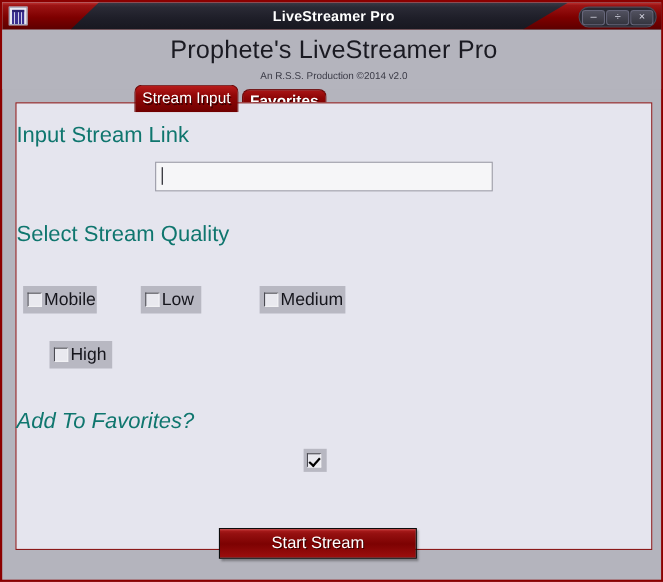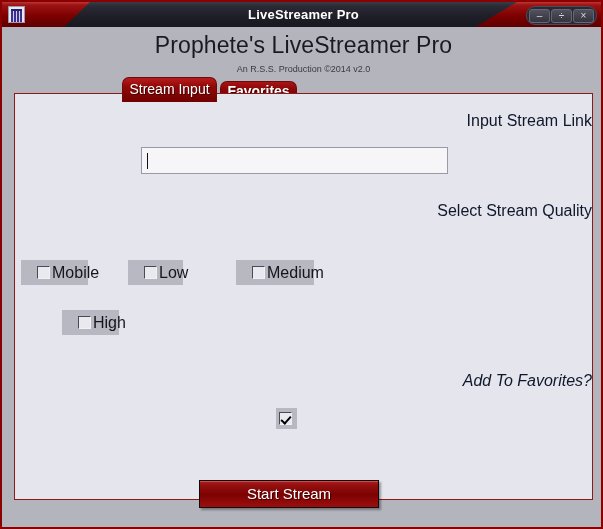--- a/index.html
+++ b/index.html
@@ -169,23 +169,23 @@
     width: 579px;
     height: 407px;
     background: #e5e5ee;
     border: 1px solid #8b1a1a;
     box-sizing: border-box;
   }
 
   .ctr-label {
     position: absolute;
     width: 100%;
-    text-align: right;
-    font-size: 16px;
-    color: #0f172a;
+    text-align: left;
+    font-size: 20px;
+    color: #0f766e;
   }
 
   
   .linkbox {
     position: absolute;
     left: 126px; top: 53px;
     width: 307px; height: 27px;
     background: #f6f6f8;
     border: 1px solid #9a9aa6;
     box-sizing: border-box;
@@ -205,21 +205,21 @@
     margin-left: 0px;
   }
 
   
   .cb-item {
     position: absolute;
     background: #b8b8c2;
     display: flex;
     align-items: center;
     box-sizing: border-box;
-    padding-left: 16px;
+    padding-left: 4px;
     font-size: 16px;
     color: #15151c;
     height: 25px;
   }
   .cbox {
     width: 13px;
     height: 13px;
     flex: 0 0 13px;
     background: #e9e9ef;
     border-top: 1px solid #4a4a52;
@@ -237,21 +237,21 @@
     width: 4px; height: 8px;
     border: solid #000;
     border-width: 0 2px 2px 0;
     transform: rotate(42deg);
   }
   .cb-label { white-space: nowrap; }
 
   #cb-mobile { left: 6px;   top: 166px; width: 67px; }
   #cb-low    { left: 113px; top: 166px; width: 55px; }
   #cb-medium { left: 221px; top: 166px; width: 78px; }
-  #cb-high   { left: 47px;  top: 216px; width: 57px; }
+  #cb-high   { left: 30px;  top: 216px; width: 57px; }
   #cb-source { left: 155px; top: 216px; width: 77px; }
 
   .cb-alone {
     position: absolute;
     left: 261px; top: 314px;
     width: 21px; height: 21px;
     background: #b8b8c2;
     display: flex;
     align-items: center;
     justify-content: center;

